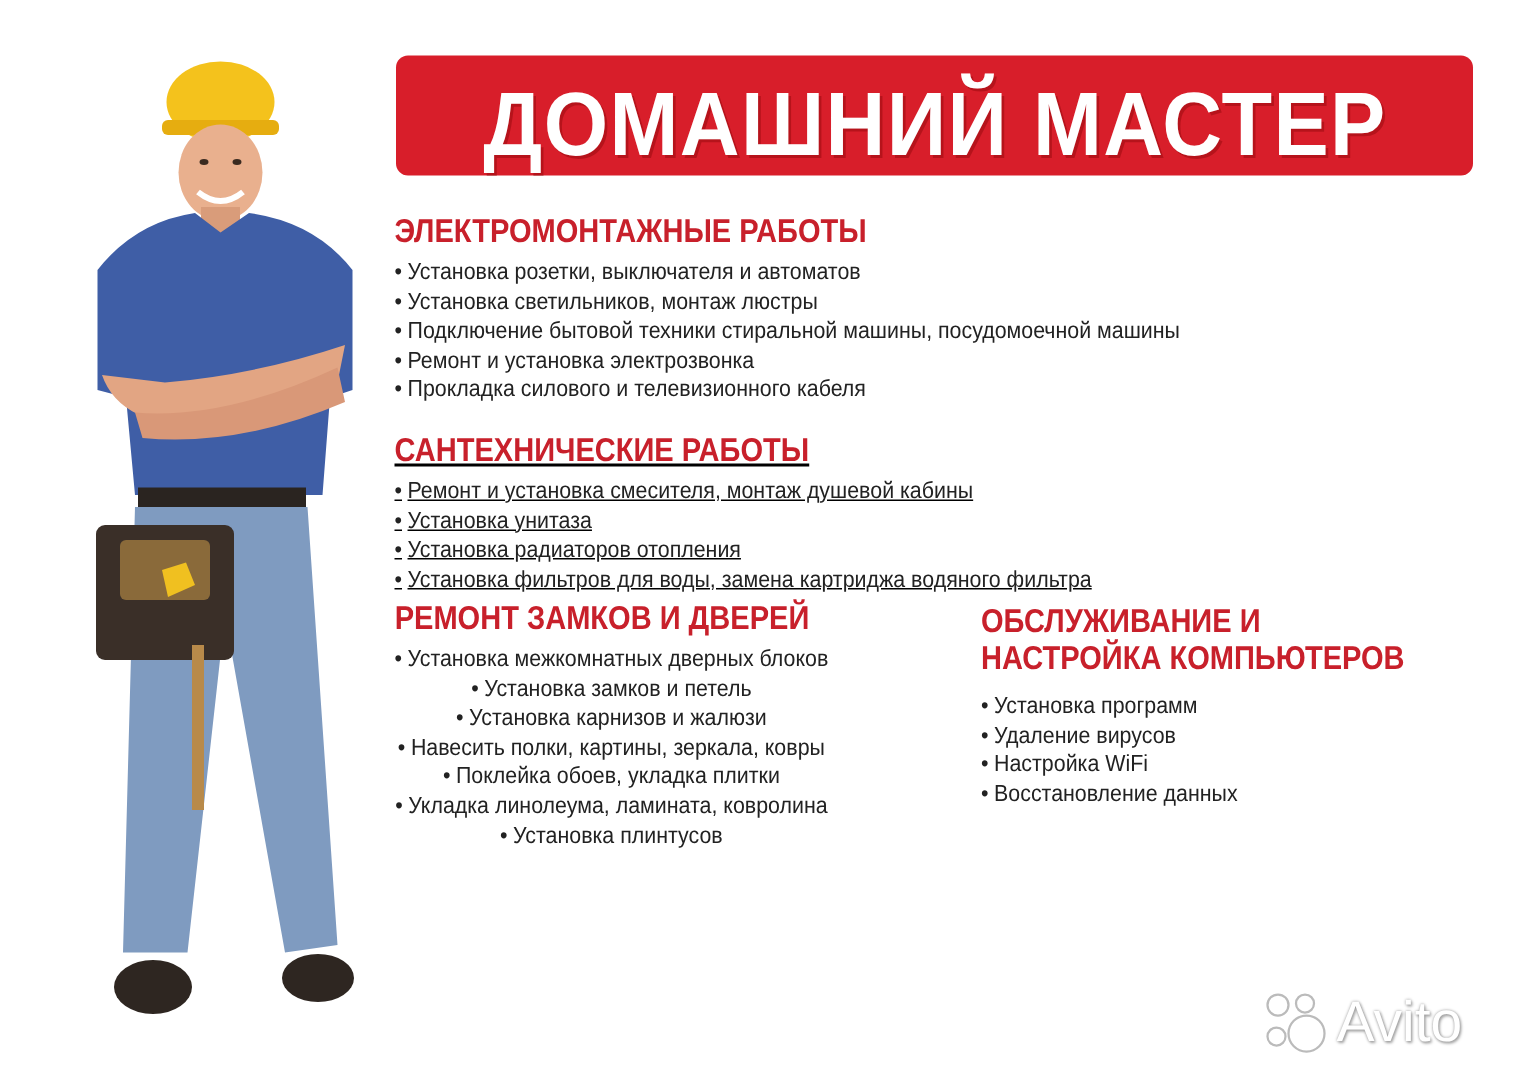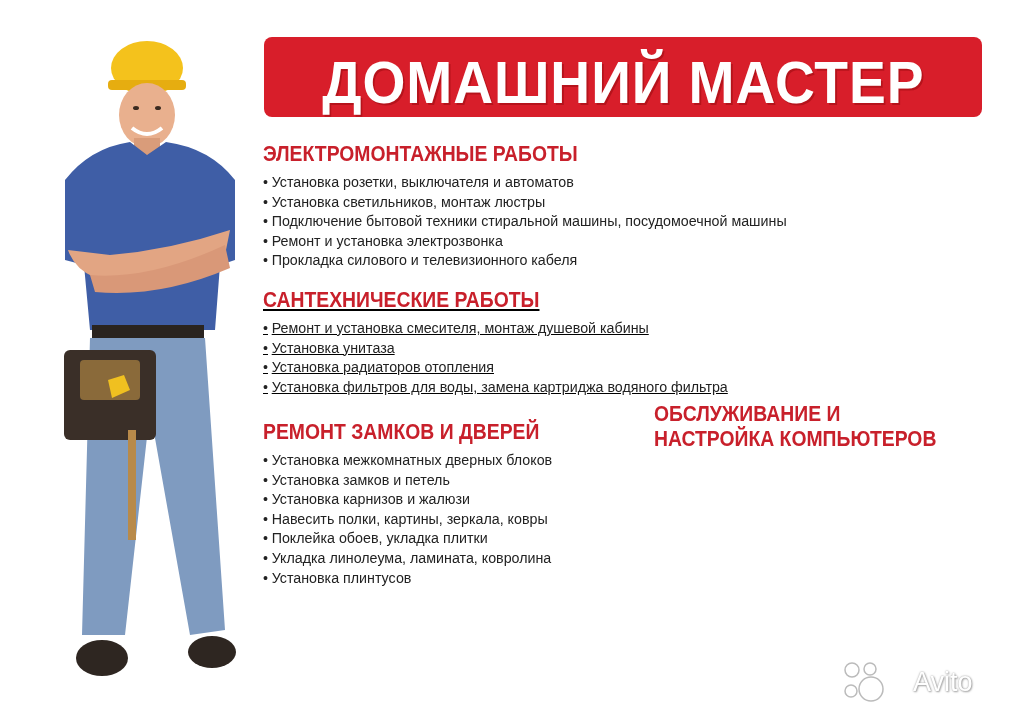--- a/index.html
+++ b/index.html
@@ -28,28 +28,28 @@
     white-space: nowrap;
   }
   .section ul { list-style: none; margin: 6px 0 0 0; padding: 0; }
   .section li {
     font-size: 15.5px; line-height: 19.6px; color: #222;
     white-space: nowrap; transform-origin: left center; transform: scaleX(0.92);
   }
   .section li .b { margin-right: 4px; }
   #s-electric { left: 263px; top: 142px; }
   #s-plumb { left: 263px; top: 288px; text-decoration: underline; }
-  #s-locks { left: 263px; top: 420px; }
+  #s-locks { left: 263px; top: 400px; text-align: center; }
   #s-pc { left: 654px; top: 401px; }
   #s-pc h2 { line-height: 25px; }
   .avito { position: absolute; left: 843px; top: 660px; display: flex; align-items: center; }
   .avito-text {
-    font-size: 27px; color: #fff; font-family: "Liberation Sans", sans-serif;
+    font-size: 38px; color: #fff; font-family: "Liberation Sans", sans-serif;
     text-shadow: 0 0 2px #999, 1px 1px 2px #aaa;
-    margin-left: 24px;
+    margin-left: 2px;
   }
 </style>
 </head>
 <body>
 
 <svg class="figure" viewBox="0 0 200 670">
 
   <ellipse cx="97" cy="38" rx="36" ry="27" fill="#f4c21c"></ellipse>
   <rect x="58" y="50" width="78" height="10" rx="4" fill="#e6ad10"></rect>
 
@@ -112,20 +112,26 @@
     <li><span class="b">•</span><span>Навесить полки, картины, зеркала, ковры</span></li>
     <li><span class="b">•</span><span>Поклейка обоев, укладка плитки</span></li>
     <li><span class="b">•</span><span>Укладка линолеума, ламината, ковролина</span></li>
     <li><span class="b">•</span><span>Установка плинтусов</span></li>
   </ul>
 </div>
 
 <div class="section" id="s-pc">
   <h2>ОБСЛУЖИВАНИЕ И</h2>
   <h2>НАСТРОЙКА КОМПЬЮТЕРОВ</h2>
+  <ul style="margin-top:10px">
+    <li><span class="b">•</span><span>Установка программ</span></li>
+    <li><span class="b">•</span><span>Удаление вирусов</span></li>
+    <li><span class="b">•</span><span>Настройка WiFi</span></li>
+    <li><span class="b">•</span><span>Восстановление данных</span></li>
+  </ul>
 </div>
 
 <div class="avito">
   <svg width="46" height="44" viewBox="0 0 46 44">
     <g fill="#fff" stroke="#bbb" stroke-width="1.5">
       <circle cx="9" cy="10" r="7"></circle>
       <circle cx="27" cy="9" r="6"></circle>
       <circle cx="8" cy="31" r="6"></circle>
       <circle cx="28" cy="29" r="12"></circle>
     </g>

